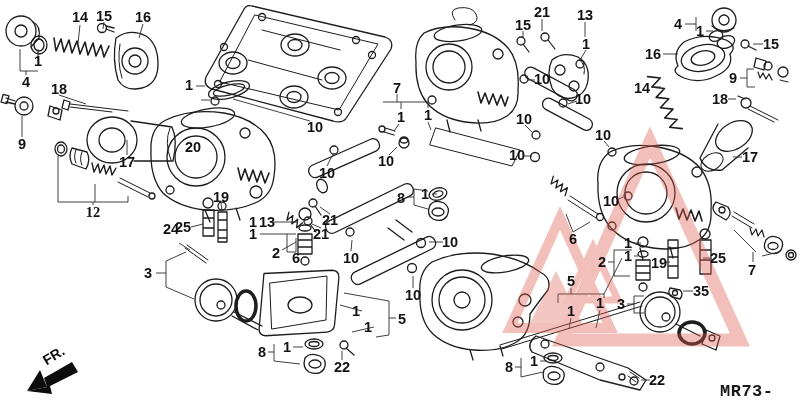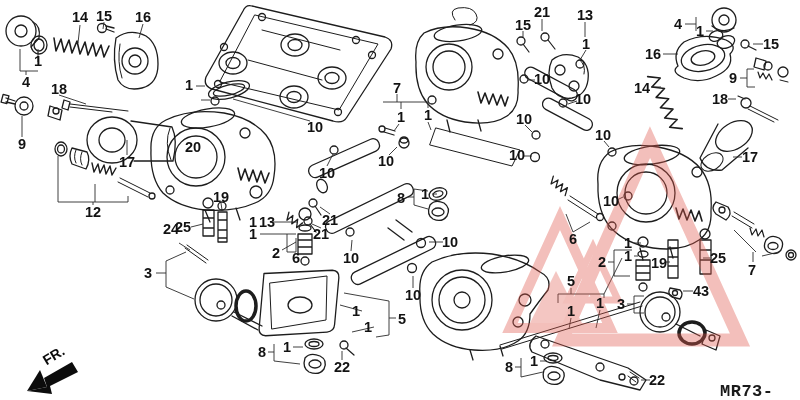--- a/index.html
+++ b/index.html
@@ -367,21 +367,21 @@
 
   <div id="callout-layer">
       <div class="callout" style="left: 80px; top: 17px;">14</div>
       <div class="callout" style="left: 104px; top: 16px;">15</div>
       <div class="callout" style="left: 143px; top: 17px;">16</div>
       <div class="callout" style="left: 38px; top: 61px;">1</div>
       <div class="callout" style="left: 26px; top: 82px;">4</div>
       <div class="callout" style="left: 59px; top: 89px;">18</div>
       <div class="callout" style="left: 22px; top: 144px;">9</div>
       <div class="callout" style="left: 127px; top: 162px;">17</div>
-      <div class="callout" style="left: 93px; top: 212px;">12</div>
+      <div class="callout" style="left: 93px; top: 212px; font-family: Liberation Serif, serif;">12</div>
       <div class="callout" style="left: 183px; top: 227px;">25</div>
       <div class="callout" style="left: 221px; top: 197px;">19</div>
       <div class="callout" style="left: 171px; top: 229px;">24</div>
       <div class="callout" style="left: 148px; top: 273px;">3</div>
       <div class="callout" style="left: 253px; top: 222px;">1</div>
       <div class="callout" style="left: 267px; top: 222px;">13</div>
       <div class="callout" style="left: 253px; top: 234px;">1</div>
       <div class="callout" style="left: 276px; top: 253px;">2</div>
       <div class="callout" style="left: 296px; top: 258px;">6</div>
       <div class="callout" style="left: 330px; top: 220px;">21</div>
@@ -423,21 +423,21 @@
       <div class="callout" style="left: 720px; top: 99px;">18</div>
       <div class="callout" style="left: 750px; top: 157px;">17</div>
       <div class="callout" style="left: 611px; top: 201px;">10</div>
       <div class="callout" style="left: 573px; top: 239px;">6</div>
       <div class="callout" style="left: 628px; top: 243px;">1</div>
       <div class="callout" style="left: 628px; top: 256px;">1</div>
       <div class="callout" style="left: 602px; top: 262px;">2</div>
       <div class="callout" style="left: 659px; top: 263px;">19</div>
       <div class="callout" style="left: 718px; top: 258px;">25</div>
       <div class="callout" style="left: 752px; top: 270px;">7</div>
-      <div class="callout" style="left: 701px; top: 291px;">43</div>
+      <div class="callout" style="left: 701px; top: 291px;">35</div>
       <div class="callout" style="left: 621px; top: 304px;">3</div>
       <div class="callout" style="left: 571px; top: 281px;">5</div>
       <div class="callout" style="left: 600px; top: 303px;">1</div>
       <div class="callout" style="left: 571px; top: 311px;">1</div>
       <div class="callout" style="left: 509px; top: 367px;">8</div>
       <div class="callout" style="left: 534px; top: 361px;">1</div>
       <div class="callout" style="left: 657px; top: 380px;">22</div>
     </div>
 
   <div id="diagram-code">MR73-E1601</div>

